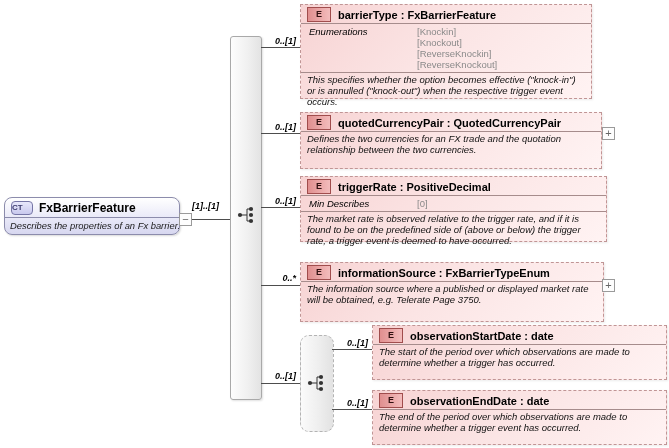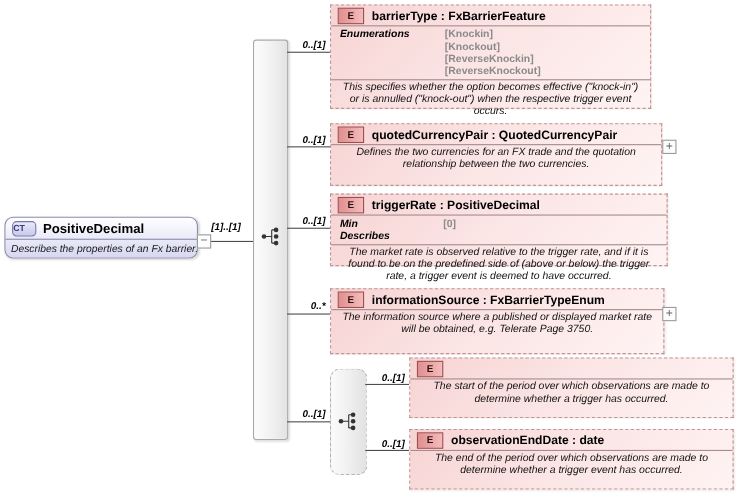--- a/index.html
+++ b/index.html
@@ -26,26 +26,26 @@
   
   .ebox { position:absolute; border:1px dashed #c09595;
           background:linear-gradient(135deg,#f7d3d3 0%,#fbe4e4 45%,#fff3f3 100%);
           box-shadow:1px 1px 2px rgba(0,0,0,.08); }
   .ebox .hd { display:flex; align-items:center; gap:7px; height:15px; padding:2px 6px 1px 6px; }
   .ebox .hd.rule { border-bottom:1px solid #a68c8c; }
   .e-badge { width:22px; height:13px; border:1px solid #a04d4d;
              background:linear-gradient(90deg,#e08f8f,#f3bcbc); color:#301010;
              font:bold 9px/13px "Liberation Sans", sans-serif; text-align:center; flex:0 0 auto; }
   .ebox .label { font:bold 11px "Liberation Sans", sans-serif; color:#000; white-space:nowrap; }
-  .facets { display:flex; gap:4px; padding:2px 6px 2px 8px; border-bottom:1px solid #a68c8c;
-            font-size:9.5px; line-height:11px;font-weight:bold; }
+  .facets { display:flex; gap:18px; padding:2px 6px 2px 8px; border-bottom:1px solid #a68c8c;
+            font-size:9.5px; line-height:11px; }
   .facet-name { font-style:italic; color:#000; flex:0 0 62px; }
   .facet-vals { color:#8a8a8a;padding-left:28px; }
   .facet-vals div { white-space:nowrap; }
-  .ebox .desc { padding:2px 6px 0 6px; font:italic 9.5px/10.8px "Liberation Sans", sans-serif; color:#111;text-align:center; }
+  .ebox .desc { padding:2px 6px 0 6px; font:italic 9.5px/10.8px "Liberation Sans", sans-serif; color:#111; }
 
   
   .seqbar { position:absolute; left:230px; top:36px; width:30px; height:362px;
             border:1px solid #a9a9a9; border-radius:3px;
             background:linear-gradient(90deg,#fdfdfd 0%,#efefef 60%,#e3e3e3 100%);
             box-shadow:1px 1px 2px rgba(0,0,0,.12); }
   .seqgroup { position:absolute; left:300px; top:335px; width:32px; height:95px;
               border:1px dashed #b3b3b3; border-radius:9px;
               background:linear-gradient(90deg,#fbfbfb 0%,#ededed 60%,#e2e2e2 100%); }
   .seqicon { position:absolute; }
@@ -56,21 +56,21 @@
             font:11px/11px "Liberation Sans", sans-serif; text-align:center; cursor:pointer; }
 </style>
 </head>
 <body>
 
 <div class="canvas">
 
   <div class="ctbox">
     <div class="hd">
       <span class="ct-badge">CT</span>
-      <span class="title">PositiveDecimal</span>
+      <span class="title">FxBarrierFeature</span>
     </div>
     <div class="desc">Describes the properties of an Fx barrier.</div>
   </div>
 
   <div class="toggle" style="left:179px; top:213px;">−</div>
 
   <div class="hline" style="left:192px; top:219px; width:38px;"></div>
   <div class="card" style="left:192px; top:201px; width:36px; text-align:left;">[1]..[1]</div>
 
   <div class="seqbar"></div>
@@ -161,20 +161,21 @@
 
   <div class="hline" style="left:332px; top:349px; width:40px;"></div>
   <div class="card" style="left:336px; top:338px; width:32px; text-align:right;">0..[1]</div>
 
   <div class="hline" style="left:332px; top:409px; width:40px;"></div>
   <div class="card" style="left:336px; top:398px; width:32px; text-align:right;">0..[1]</div>
 
   <div class="ebox" style="left:372px; top:325px; width:293px; height:53px;">
     <div class="hd rule">
       <span class="e-badge">E</span>
+      <span class="label">observationStartDate : date</span>
     </div>
     <div class="desc">The start of the period over which observations are made to determine whether a trigger has occurred.</div>
   </div>
 
   <div class="ebox" style="left:372px; top:390px; width:293px; height:53px;">
     <div class="hd rule">
       <span class="e-badge">E</span>
       <span class="label">observationEndDate : date</span>
     </div>
     <div class="desc">The end of the period over which observations are made to determine whether a trigger event has occurred.</div>

